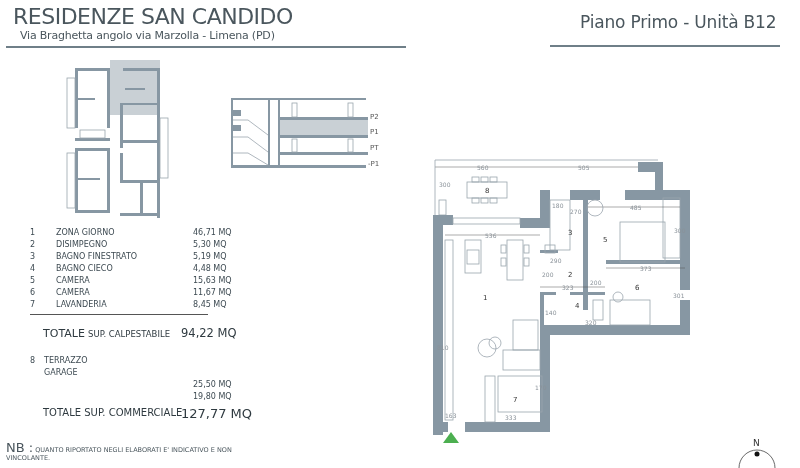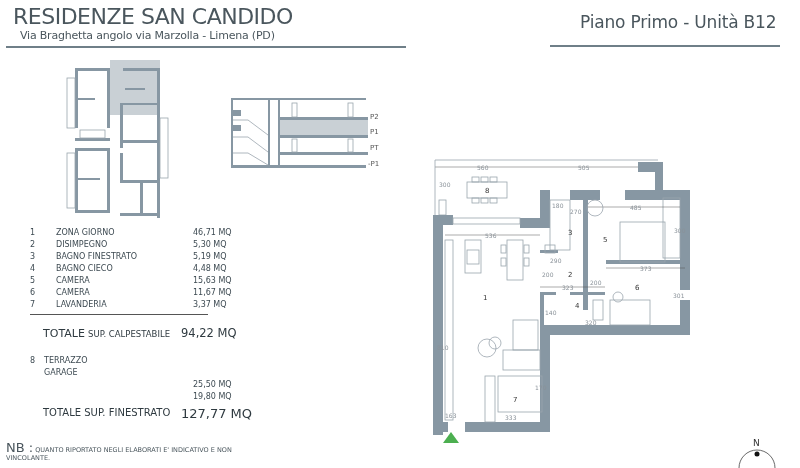--- a/index.html
+++ b/index.html
@@ -131,40 +131,40 @@
       <span class="area">15,63 MQ</span>
     </div>
   <div class="room-row">
       <span class="num">6</span>
       <span class="name">CAMERA</span>
       <span class="area">11,67 MQ</span>
     </div>
   <div class="room-row">
       <span class="num">7</span>
       <span class="name">LAVANDERIA</span>
-      <span class="area">3,37 MQ</span>
+      <span class="area">8,45 MQ</span>
     </div>
 </div>
 <div class="abs sum-rule"></div>
 <div class="abs total1"><span class="big">TOTALE</span> <span class="small">SUP. CALPESTABILE</span></div>
 <div class="abs total1-val">94,22 MQ</div>
 
 <div class="abs extras">
   <div class="extra-row">
       <span class="num">8</span>
       <span class="name">TERRAZZO</span>
       <span class="area">25,50 MQ</span>
     </div>
   <div class="extra-row">
       <span class="num"></span>
       <span class="name">GARAGE</span>
       <span class="area">19,80  MQ</span>
     </div>
 </div>
-<div class="abs total2"><span class="big">TOTALE</span> <span class="small">SUP.  FINESTRATO</span></div>
+<div class="abs total2"><span class="big">TOTALE</span> <span class="small">SUP.  COMMERCIALE</span></div>
 <div class="abs total2-val">127,77 MQ</div>
 
 <div class="abs nb"><span style="font-size:13px">NB :</span> <span>QUANTO RIPORTATO NEGLI ELABORATI E' INDICATIVO E NON VINCOLANTE.</span></div>
 
 <svg style="left:425px;top:150px" width="275" height="300" viewBox="0 0 275 300">
 
   <line x1="10" y1="17" x2="233" y2="17" class="dim"></line>
   <line x1="10" y1="10" x2="233" y2="10" class="thin"></line>
   <text x="52" y="20" class="dimtxt">560</text>
   <text x="153" y="20" class="dimtxt">505</text>

